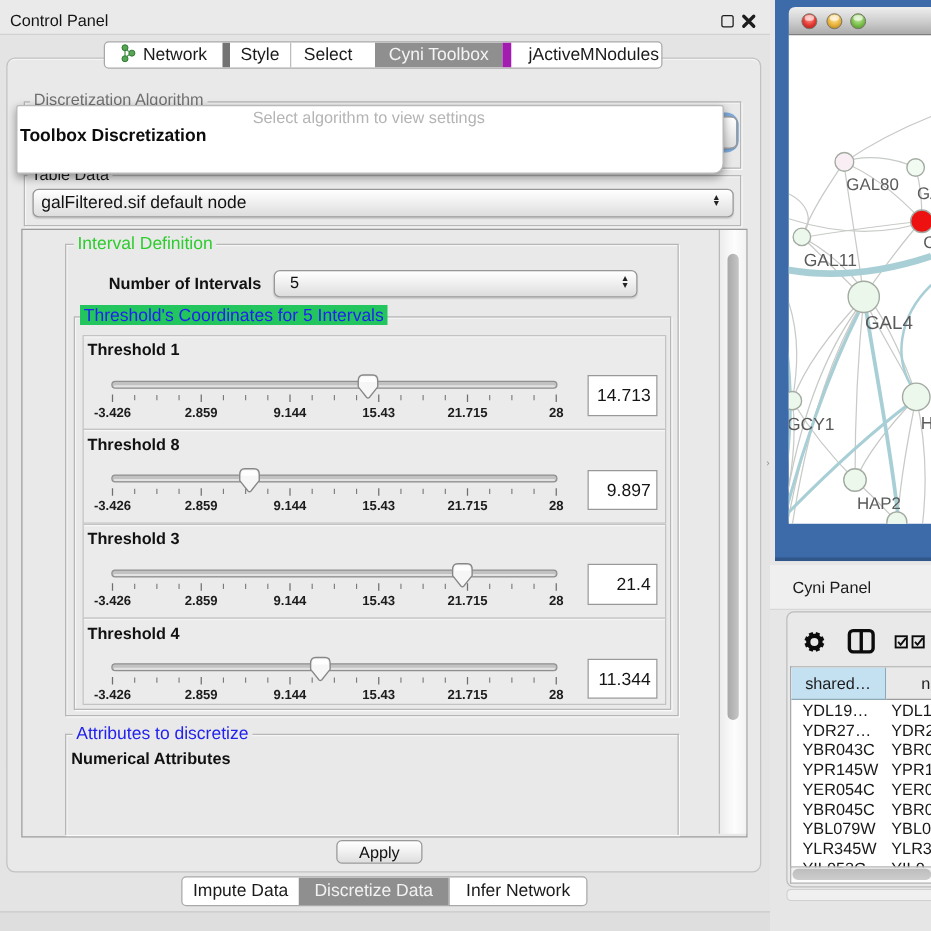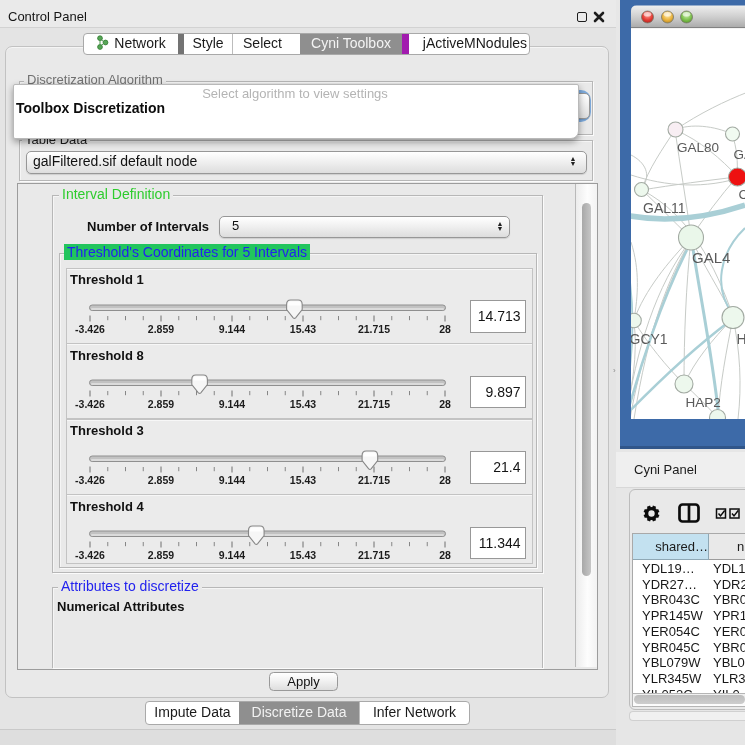--- a/index.html
+++ b/index.html
@@ -321,21 +321,21 @@
       <line x1="26.75" y1="22.74" x2="29.80" y2="21.48" stroke="#0c0c0c" stroke-width="3.4"></line>
       <circle cx="22.5" cy="24.5" r="4.9" fill="none" stroke="#0c0c0c" stroke-width="3.4"></circle>
       <rect x="50.5" y="15.5" width="19" height="17" rx="3" fill="none" stroke="#0c0c0c" stroke-width="2.7"></rect>
       <line x1="60" y1="15.5" x2="60" y2="32.5" stroke="#0c0c0c" stroke-width="2.7"></line>
       <rect x="87.5" y="20" width="9" height="9" fill="none" stroke="#0c0c0c" stroke-width="1.5"></rect>
       <path d="M89.5 24.5 l2 2.4 l4.2 -5.4" fill="none" stroke="#0c0c0c" stroke-width="1.5"></path>
       <rect x="101" y="20" width="9" height="9" fill="none" stroke="#0c0c0c" stroke-width="1.5"></rect>
       <path d="M103 24.5 l2 2.4 l4.2 -5.4" fill="none" stroke="#0c0c0c" stroke-width="1.5"></path>
     </svg>
     <div class="abs" style="left:632px;top:533px;width:113px;height:160px;background:#fff;border:1px solid #a9a9a9;border-bottom:none;overflow:hidden">
-      <div class="abs" style="left:0;top:0;width:75px;height:25px;background:#c3e1f0;border-right:1px solid #8fa8b5;border-bottom:1px solid #8fa8b5;text-align:right;font-size:13px;line-height:25px;color:#1c1c1c">shared…</div>
+      <div class="abs" style="left:0;top:0;width:75px;height:25px;background:#c3e1f0;border-right:1px solid #8fa8b5;border-bottom:1px solid #8fa8b5;text-align:center;font-size:13px;line-height:25px;color:#1c1c1c">shared…</div>
       <div class="abs" style="left:76px;top:0;width:120px;height:25px;background:#e9e9e9;border-bottom:1px solid #9c9c9c"></div>
       <div class="abs" style="left:104px;top:5px;font-size:13px;color:#1c1c1c">n…</div>
       <div class="row" style="left:9px;top:27.0px">YDL19…</div>
       <div class="row" style="left:80px;top:27.0px">YDL1</div>
       <div class="row" style="left:9px;top:42.7px">YDR27…</div>
       <div class="row" style="left:80px;top:42.7px">YDR2</div>
       <div class="row" style="left:9px;top:58.4px">YBR043C</div>
       <div class="row" style="left:80px;top:58.4px">YBR0</div>
       <div class="row" style="left:9px;top:74.1px">YPR145W</div>
       <div class="row" style="left:80px;top:74.1px">YPR1</div>

